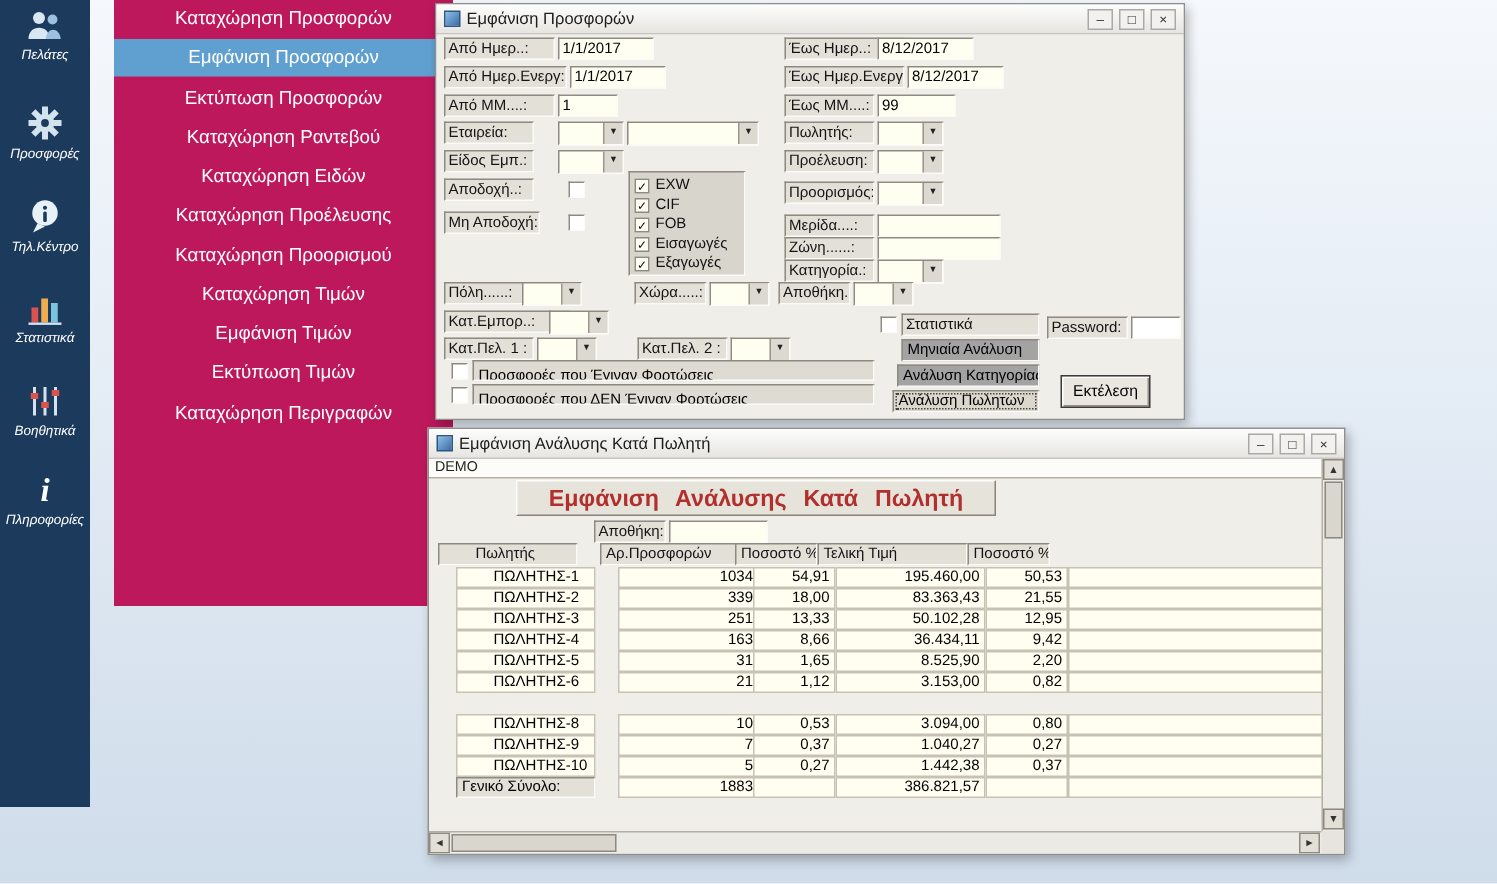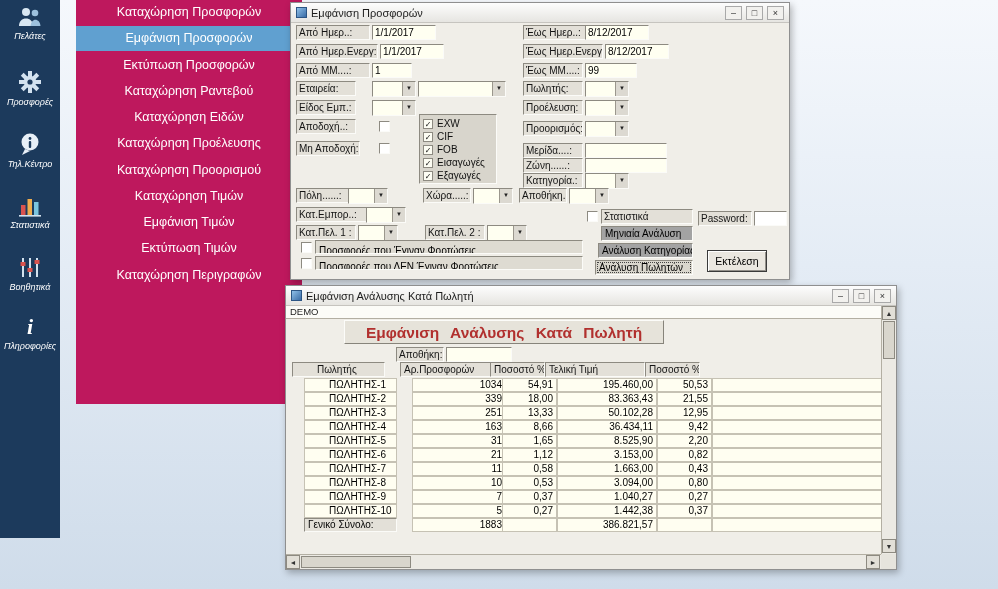--- a/index.html
+++ b/index.html
@@ -343,28 +343,20 @@
       <div class="tcell c-fill"></div>
     </div>
     <div class="trow" style="top:142px">
       <div class="tcell c-seller">ΠΩΛΗΤΗΣ-6</div>
       <div class="tcell tnum c-count">21</div>
       <div class="tcell tnum c-p1">1,12</div>
       <div class="tcell tnum c-val">3.153,00</div>
       <div class="tcell tnum c-p2">0,82</div>
       <div class="tcell c-fill"></div>
     </div>
-    <div class="trow" style="top:156px">
-      <div class="tcell c-seller">ΠΩΛΗΤΗΣ-7</div>
-      <div class="tcell tnum c-count">11</div>
-      <div class="tcell tnum c-p1">0,58</div>
-      <div class="tcell tnum c-val">1.663,00</div>
-      <div class="tcell tnum c-p2">0,43</div>
-      <div class="tcell c-fill"></div>
-    </div>
     <div class="trow" style="top:170px">
       <div class="tcell c-seller">ΠΩΛΗΤΗΣ-8</div>
       <div class="tcell tnum c-count">10</div>
       <div class="tcell tnum c-p1">0,53</div>
       <div class="tcell tnum c-val">3.094,00</div>
       <div class="tcell tnum c-p2">0,80</div>
       <div class="tcell c-fill"></div>
     </div>
     <div class="trow" style="top:184px">
       <div class="tcell c-seller">ΠΩΛΗΤΗΣ-9</div>

